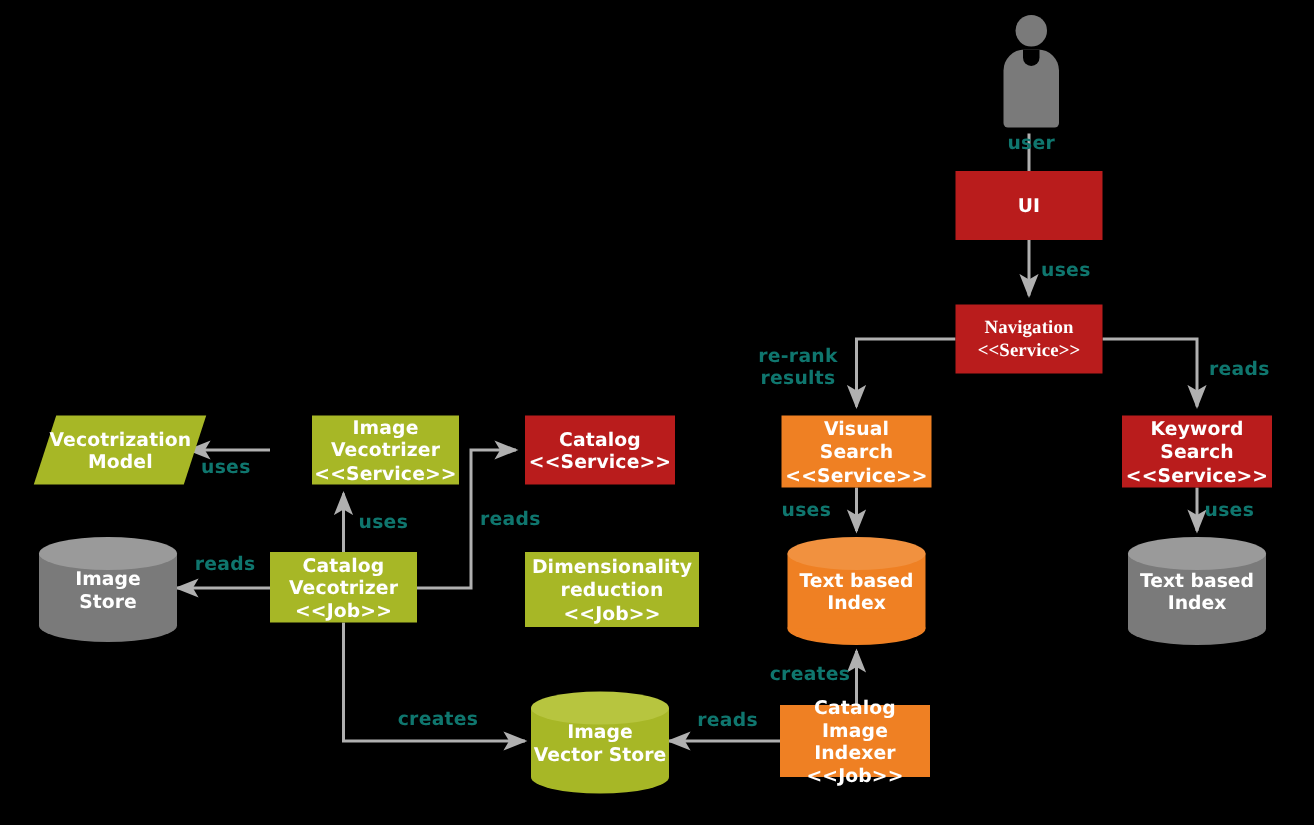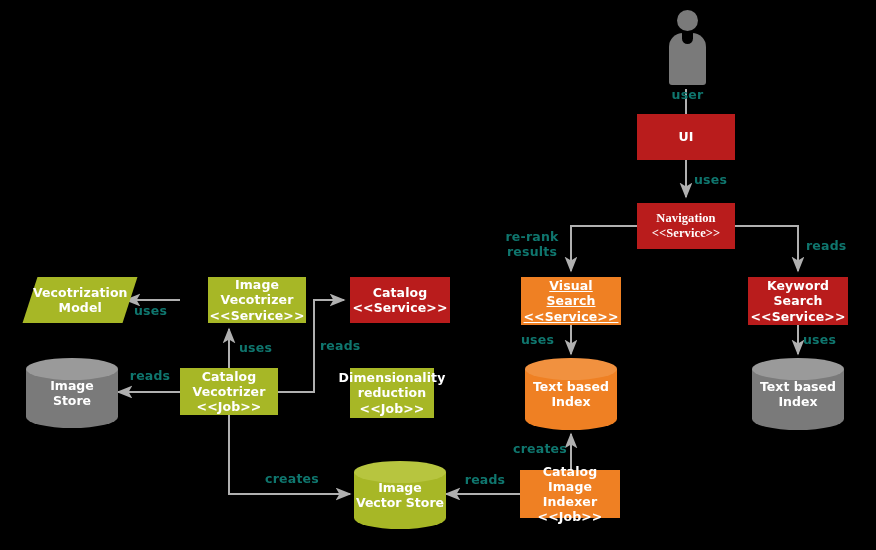--- a/index.html
+++ b/index.html
@@ -114,37 +114,37 @@
   <div class="node box-olive" style="left:180px;top:277px;width:98px;height:46px;margin-left:28px;">
     <span style="white-space: pre-line;">Image Vecotrizer
 &lt;&lt;Service&gt;&gt;</span>
   </div>
 
   <div class="node box-grey" style="left:350px;top:277px;width:100px;height:46px;">
     <span style="white-space: pre-line;">Catalog
 &lt;&lt;Service&gt;&gt;</span>
   </div>
 
-  <div class="node box-orange" style="left:521px;top:277px;width:100px;height:48px;text-decoration:underline;">
+  <div class="node box-orange" style="left:521px;top:277px;width:100px;height:48px;">
     <span style="white-space: pre-line;">Visual Search
 &lt;&lt;Service&gt;&gt;</span>
   </div>
 
   <div class="node box-grey" style="left:748px;top:277px;width:100px;height:48px;">
     <span style="white-space: pre-line;">Keyword Search
 &lt;&lt;Service&gt;&gt;</span>
   </div>
 
   <div class="node box-olive" style="left:180px;top:368px;width:98px;height:47px;">
     <span style="white-space: pre-line;">Catalog
 Vecotrizer
 &lt;&lt;Job&gt;&gt;</span>
   </div>
 
-  <div class="node box-olive" style="left:350px;top:368px;width:84px;height:50px;">
+  <div class="node box-olive" style="left:350px;top:368px;width:116px;height:50px;">
     <span style="white-space: pre-line;">Dimensionality
 reduction
 &lt;&lt;Job&gt;&gt;</span>
   </div>
 
   <div class="node box-orange" style="left:520px;top:470px;width:100px;height:48px;">
     <span style="white-space: pre-line;">Catalog Image
 Indexer
 &lt;&lt;Job&gt;&gt;</span>
   </div>

